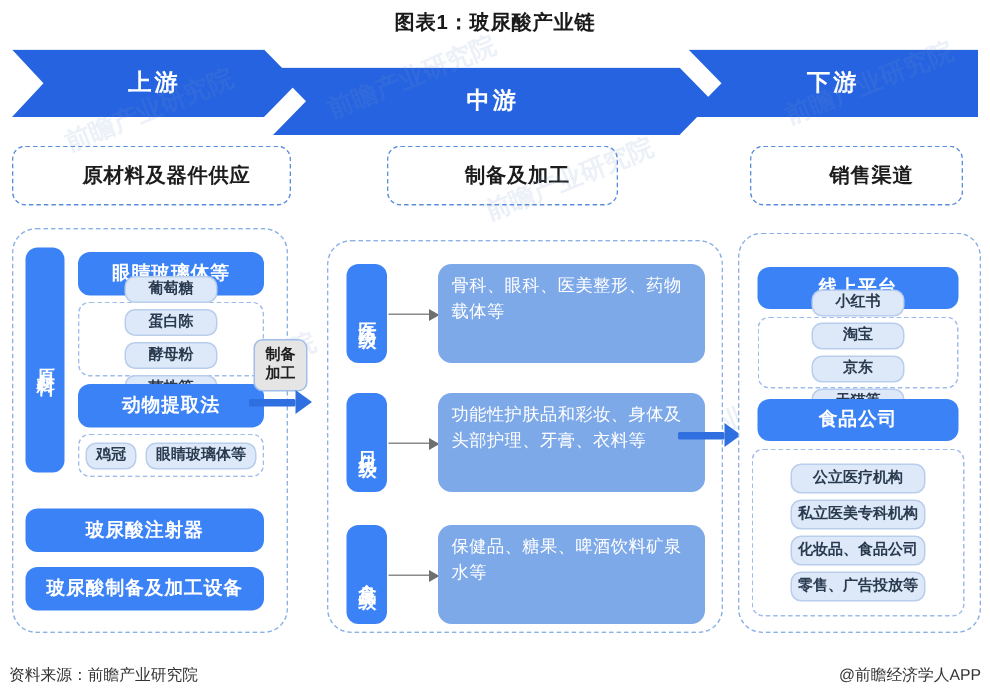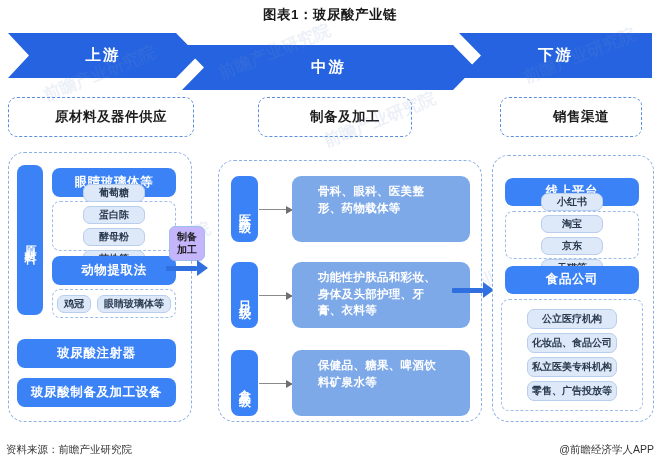--- a/index.html
+++ b/index.html
@@ -127,23 +127,23 @@
   .p-online  { left: 505px; top: 178px; width: 134px; height: 28px; }
   .p-offline { left: 505px; top: 266px; width: 134px; height: 28px; }
 
   
   .content-box {
     position: absolute;
     background: #7ea9e8;
     border-radius: 9px;
     color: #ffffff;
     font-size: 11.5px;
-    font-weight: bold;
+    font-weight: normal;
     line-height: 1.45;
-    padding: 7px 26px;
+    padding: 7px 9px;
     box-sizing: border-box;
     letter-spacing: .3px;
   }
   .cb-med   { left: 292px; top: 176px; width: 178px; height: 66px; }
   .cb-daily { left: 292px; top: 262px; width: 178px; height: 66px; }
   .cb-food  { left: 292px; top: 350px; width: 178px; height: 66px; }
 
   
   .sub-group {
     position: absolute;
@@ -185,21 +185,21 @@
     padding: 3px 4px;
   }
 
   
   .conn-label {
     position: absolute;
     left: 169px; top: 226px;
     width: 34px; height: 33px;
     border: 1.1px solid #9fbdea;
     border-radius: 6px;
-    background: #c4b5fd;
+    background: #e5e5e5;
     font-size: 10px;
     font-weight: bold;
     color: #1f1f1f;
     display: flex;
     flex-direction: column;
     align-items: center;
     justify-content: center;
     line-height: 1.25;
   }
   .big-arrow {
@@ -357,19 +357,19 @@
 <div class="sub-group sg-online">
   <span class="chip">小红书</span>
   <span class="chip">淘宝</span>
   <span class="chip">京东</span>
   <span class="chip">天猫等</span>
 </div>
 
 <div class="blue-pill p-offline">食品公司</div>
 <div class="sub-group sg-offline">
   <span class="chip">公立医疗机构</span>
+  <span class="chip">私立医美专科机构</span>
   <span class="chip">化妆品、食品公司</span>
-  <span class="chip">私立医美专科机构</span>
   <span class="chip">零售、广告投放等</span>
 </div>
 
 <div class="footer-left">资料来源：前瞻产业研究院</div>
 <div class="footer-right">@前瞻经济学人APP</div>
 
 </body></html>

